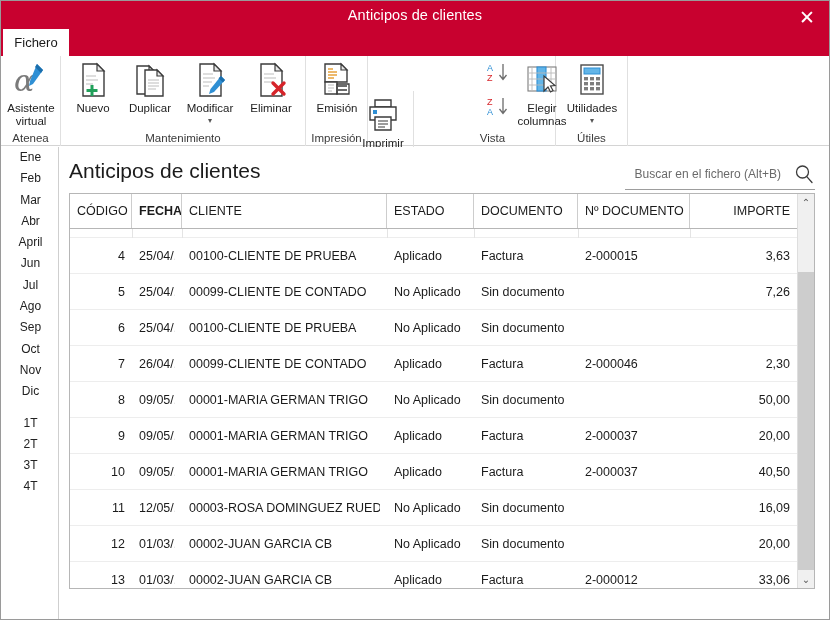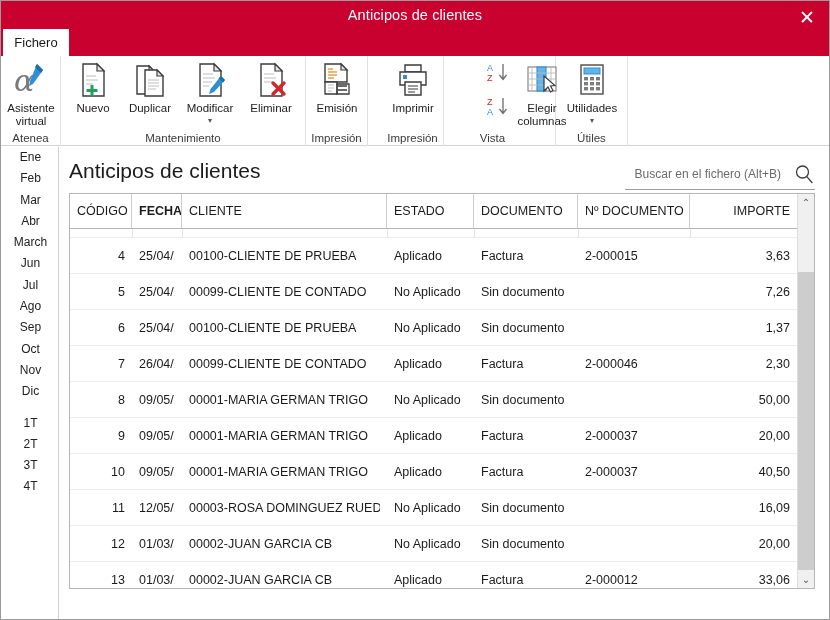--- a/index.html
+++ b/index.html
@@ -315,21 +315,21 @@
             <path d="M11 25 h6 M11 28 h6 M11 31 h4" stroke="#bdbdbd" stroke-width="1.1"></path>
             <path d="M21 26 h9 M21 30 h9" stroke="#3b3b3b" stroke-width="1.3"></path>
             <path d="M20 24 h12 v10 h-12 z" fill="none" stroke="#3b3b3b" stroke-width="1.3"></path>
           </svg>
         </span>
         <span class="lbl">Emisión</span>
       </div>
       <div class="rgroup-title">Impresión</div>
     </div>
 
-    <div class="rgroup" style="left:381px;width:62px;">
+    <div class="rgroup" style="left:351px;width:62px;margin-top:35px;">
       <div class="rbtn" style="left:0;width:62px;">
         <span class="icon">
           <svg width="40" height="40" viewBox="0 0 40 40">
             <path d="M12 5 h16 v7 h-16 z" fill="#ffffff" stroke="#3b3b3b" stroke-width="1.4"></path>
             <path d="M7 12 h26 v13 h-26 z" fill="#ffffff" stroke="#3b3b3b" stroke-width="1.4"></path>
             <rect x="10" y="15" width="4" height="4" fill="#2f8fd4"></rect>
             <path d="M12 22 h16 v13 h-16 z" fill="#ffffff" stroke="#3b3b3b" stroke-width="1.4"></path>
             <path d="M15 26 h10 M15 29 h10 M15 32 h7" stroke="#3b3b3b" stroke-width="1.2"></path>
           </svg>
         </span>
@@ -396,21 +396,21 @@
       </div>
       <div class="rgroup-title">Útiles</div>
     </div>
   </div>
 
   <div class="sidebar" id="sidebar-host">
       <div class="side-item">Ene</div>
       <div class="side-item">Feb</div>
       <div class="side-item">Mar</div>
       <div class="side-item">Abr</div>
-      <div class="side-item">March</div>
+      <div class="side-item">April</div>
       <div class="side-item">Jun</div>
       <div class="side-item">Jul</div>
       <div class="side-item">Ago</div>
       <div class="side-item">Sep</div>
       <div class="side-item">Oct</div>
       <div class="side-item">Nov</div>
       <div class="side-item">Dic</div>
       <div class="side-gap"></div>
       <div class="side-item">1T</div>
       <div class="side-item">2T</div>
@@ -468,21 +468,20 @@
             <div class="cell" style="left: 515px; width: 98px;"></div>
             <div class="cell num" style="left: 627px; width: 93px;">7,26</div>
           </div>
           <div class="row">
             <div class="cell num" style="left: 7px; width: 48px;">6</div>
             <div class="cell" style="left: 69px; width: 36px;">25/04/...</div>
             <div class="cell" style="left: 119px; width: 191px;">00100-CLIENTE DE PRUEBA</div>
             <div class="cell" style="left: 324px; width: 73px;">No Aplicado</div>
             <div class="cell" style="left: 411px; width: 90px;">Sin documento</div>
             <div class="cell" style="left: 515px; width: 98px;"></div>
-            <div class="cell num" style="left: 627px; width: 93px;">1,37</div>
           </div>
           <div class="row">
             <div class="cell num" style="left: 7px; width: 48px;">7</div>
             <div class="cell" style="left: 69px; width: 36px;">26/04/...</div>
             <div class="cell" style="left: 119px; width: 191px;">00099-CLIENTE DE CONTADO</div>
             <div class="cell" style="left: 324px; width: 73px;">Aplicado</div>
             <div class="cell" style="left: 411px; width: 90px;">Factura</div>
             <div class="cell" style="left: 515px; width: 98px;">2-000046</div>
             <div class="cell num" style="left: 627px; width: 93px;">2,30</div>
           </div>

